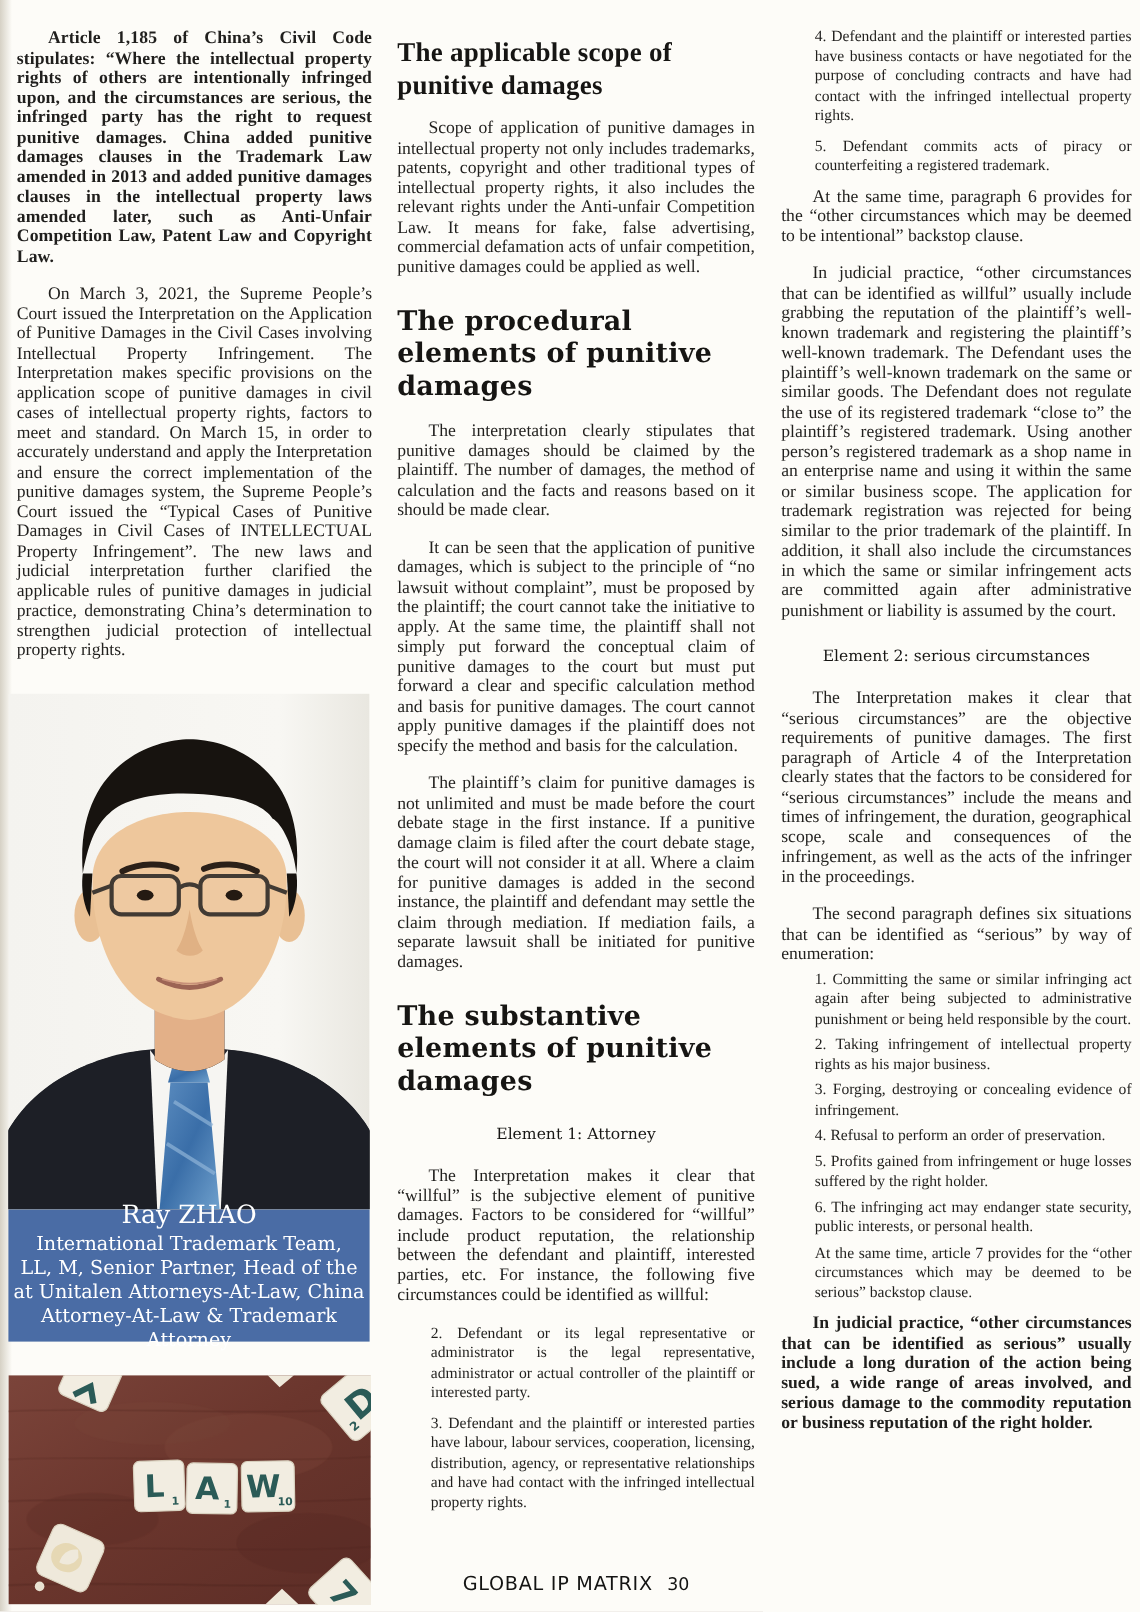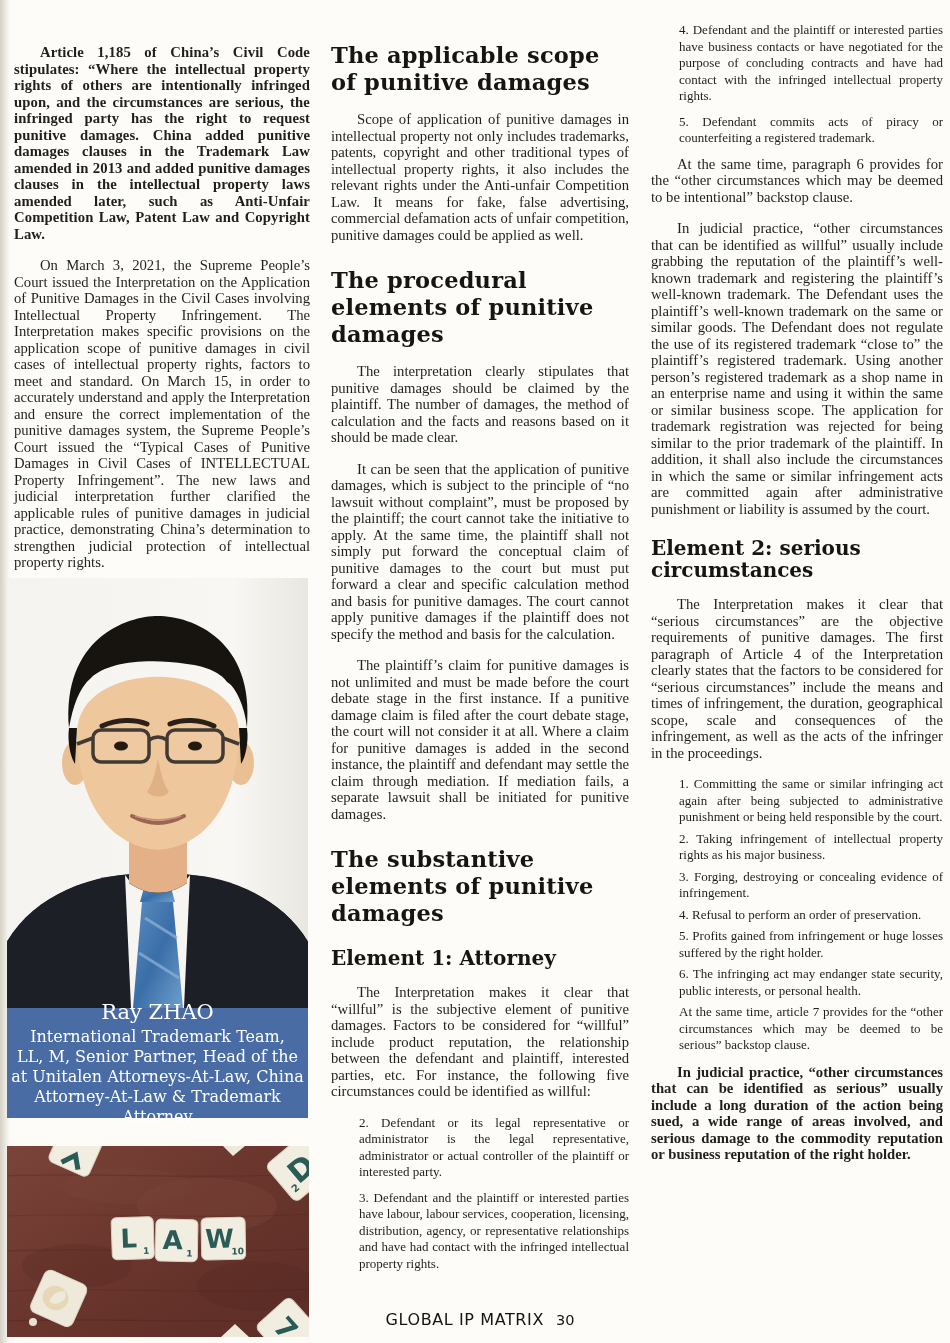--- a/index.html
+++ b/index.html
@@ -8,39 +8,39 @@
     background:#fdfcf8;overflow:hidden;
     font-family:"Liberation Serif","DejaVu Serif",serif;
     color:#201f1d;
   }
   .scan-edge{
     position:absolute;left:0;top:0;width:10px;height:1343px;
     background:linear-gradient(to right,#d6d1c5,rgba(253,252,248,0));
     pointer-events:none;
   }
   .col{position:absolute;top:0;}
-  .col1{left:14px;width:296px;padding-top:44px;}
+  .col1{left:14px;width:296px;padding-top:24px;}
   .col2{left:331px;width:298px;padding-top:30px;}
   .col3{left:651px;width:292px;padding-top:22px;}
   .j{text-align:justify;}
   p.body{
     margin:0 0 15px;font-size:14.7px;line-height:16.5px;text-indent:26px;
   }
   p.lead{font-weight:700;letter-spacing:.1px;}
   p.bold-final{font-weight:700;}
   .h-major{
     font-family:"DejaVu Serif",serif;font-weight:700;
     font-size:22.5px;line-height:27px;color:#161513;
     margin:24px 0 15px;letter-spacing:.2px;
   }
-  .h-first{margin-top:12px;}
+  .h-first{margin-top:0;font-family:Liberation Serif, serif;}
   .h-sub{
-    font-family:"DejaVu Serif",serif;font-weight:700;
-    font-size:20px;line-height:22px;color:#161513;
-    text-align:left;margin:20px 0 15px;
+    font-family:"DejaVu Serif",serif;font-weight:400;
+    font-size:13px;line-height:22px;color:#161513;
+    text-align:center;margin:20px 0 15px;
   }
   .items{margin:0 0 6px;}
   .items p{
     margin:0 0 9px 28px;font-size:13px;line-height:16.5px;text-indent:0;
   }
   .items-tight p{margin-bottom:5px;}
   
   .portrait{position:absolute;left:7px;top:578px;width:301px;height:430px;}
   .caption{
     position:absolute;left:7px;top:1008px;width:301px;height:110px;
@@ -234,20 +234,21 @@
   <div class="col col3">
     <div class="items j">
       <p>4. Defendant and the plaintiff or interested parties have business contacts or have negotiated for the purpose of concluding contracts and have had contact with the infringed intellectual property rights.</p>
       <p>5. Defendant commits acts of piracy or counterfeiting a registered trademark.</p>
     </div>
     <p class="body j">At the same time, paragraph 6 provides for the “other circumstances which may be deemed to be intentional” backstop clause.</p>
     <p class="body j">In judicial practice, “other circumstances that can be identified as willful” usually include grabbing the reputation of the plaintiff’s well-known trademark and registering the plaintiff’s well-known trademark. The Defendant uses the plaintiff’s well-known trademark on the same or similar goods. The Defendant does not regulate the use of its registered trademark “close to” the plaintiff’s registered trademark. Using another person’s registered trademark as a shop name in an enterprise name and using it within the same or similar business scope. The application for trademark registration was rejected for being similar to the prior trademark of the plaintiff. In addition, it shall also include the circumstances in which the same or similar infringement acts are committed again after administrative punishment or liability is assumed by the court.</p>
 
     <div class="h-sub">Element 2: serious circumstances</div>
     <p class="body j">The Interpretation makes it clear that “serious circumstances” are the objective requirements of punitive damages. The first paragraph of Article 4 of the Interpretation clearly states that the factors to be considered for “serious circumstances” include the means and times of infringement, the duration, geographical scope, scale and consequences of the infringement, as well as the acts of the infringer in the proceedings.</p>
+    <p class="body j" style="margin-bottom:4px;">The second paragraph defines six situations that can be identified as “serious” by way of enumeration:</p>
 
     <div class="items items-tight j">
       <p>1. Committing the same or similar infringing act again after being subjected to administrative punishment or being held responsible by the court.</p>
       <p>2. Taking infringement of intellectual property rights as his major business.</p>
       <p>3. Forging, destroying or concealing evidence of infringement.</p>
       <p>4. Refusal to perform an order of preservation.</p>
       <p>5. Profits gained from infringement or huge losses suffered by the right holder.</p>
       <p>6. The infringing act may endanger state security, public interests, or personal health.</p>
       <p>At the same time, article 7 provides for the “other circumstances which may be deemed to be serious” backstop clause.</p>
     </div>

